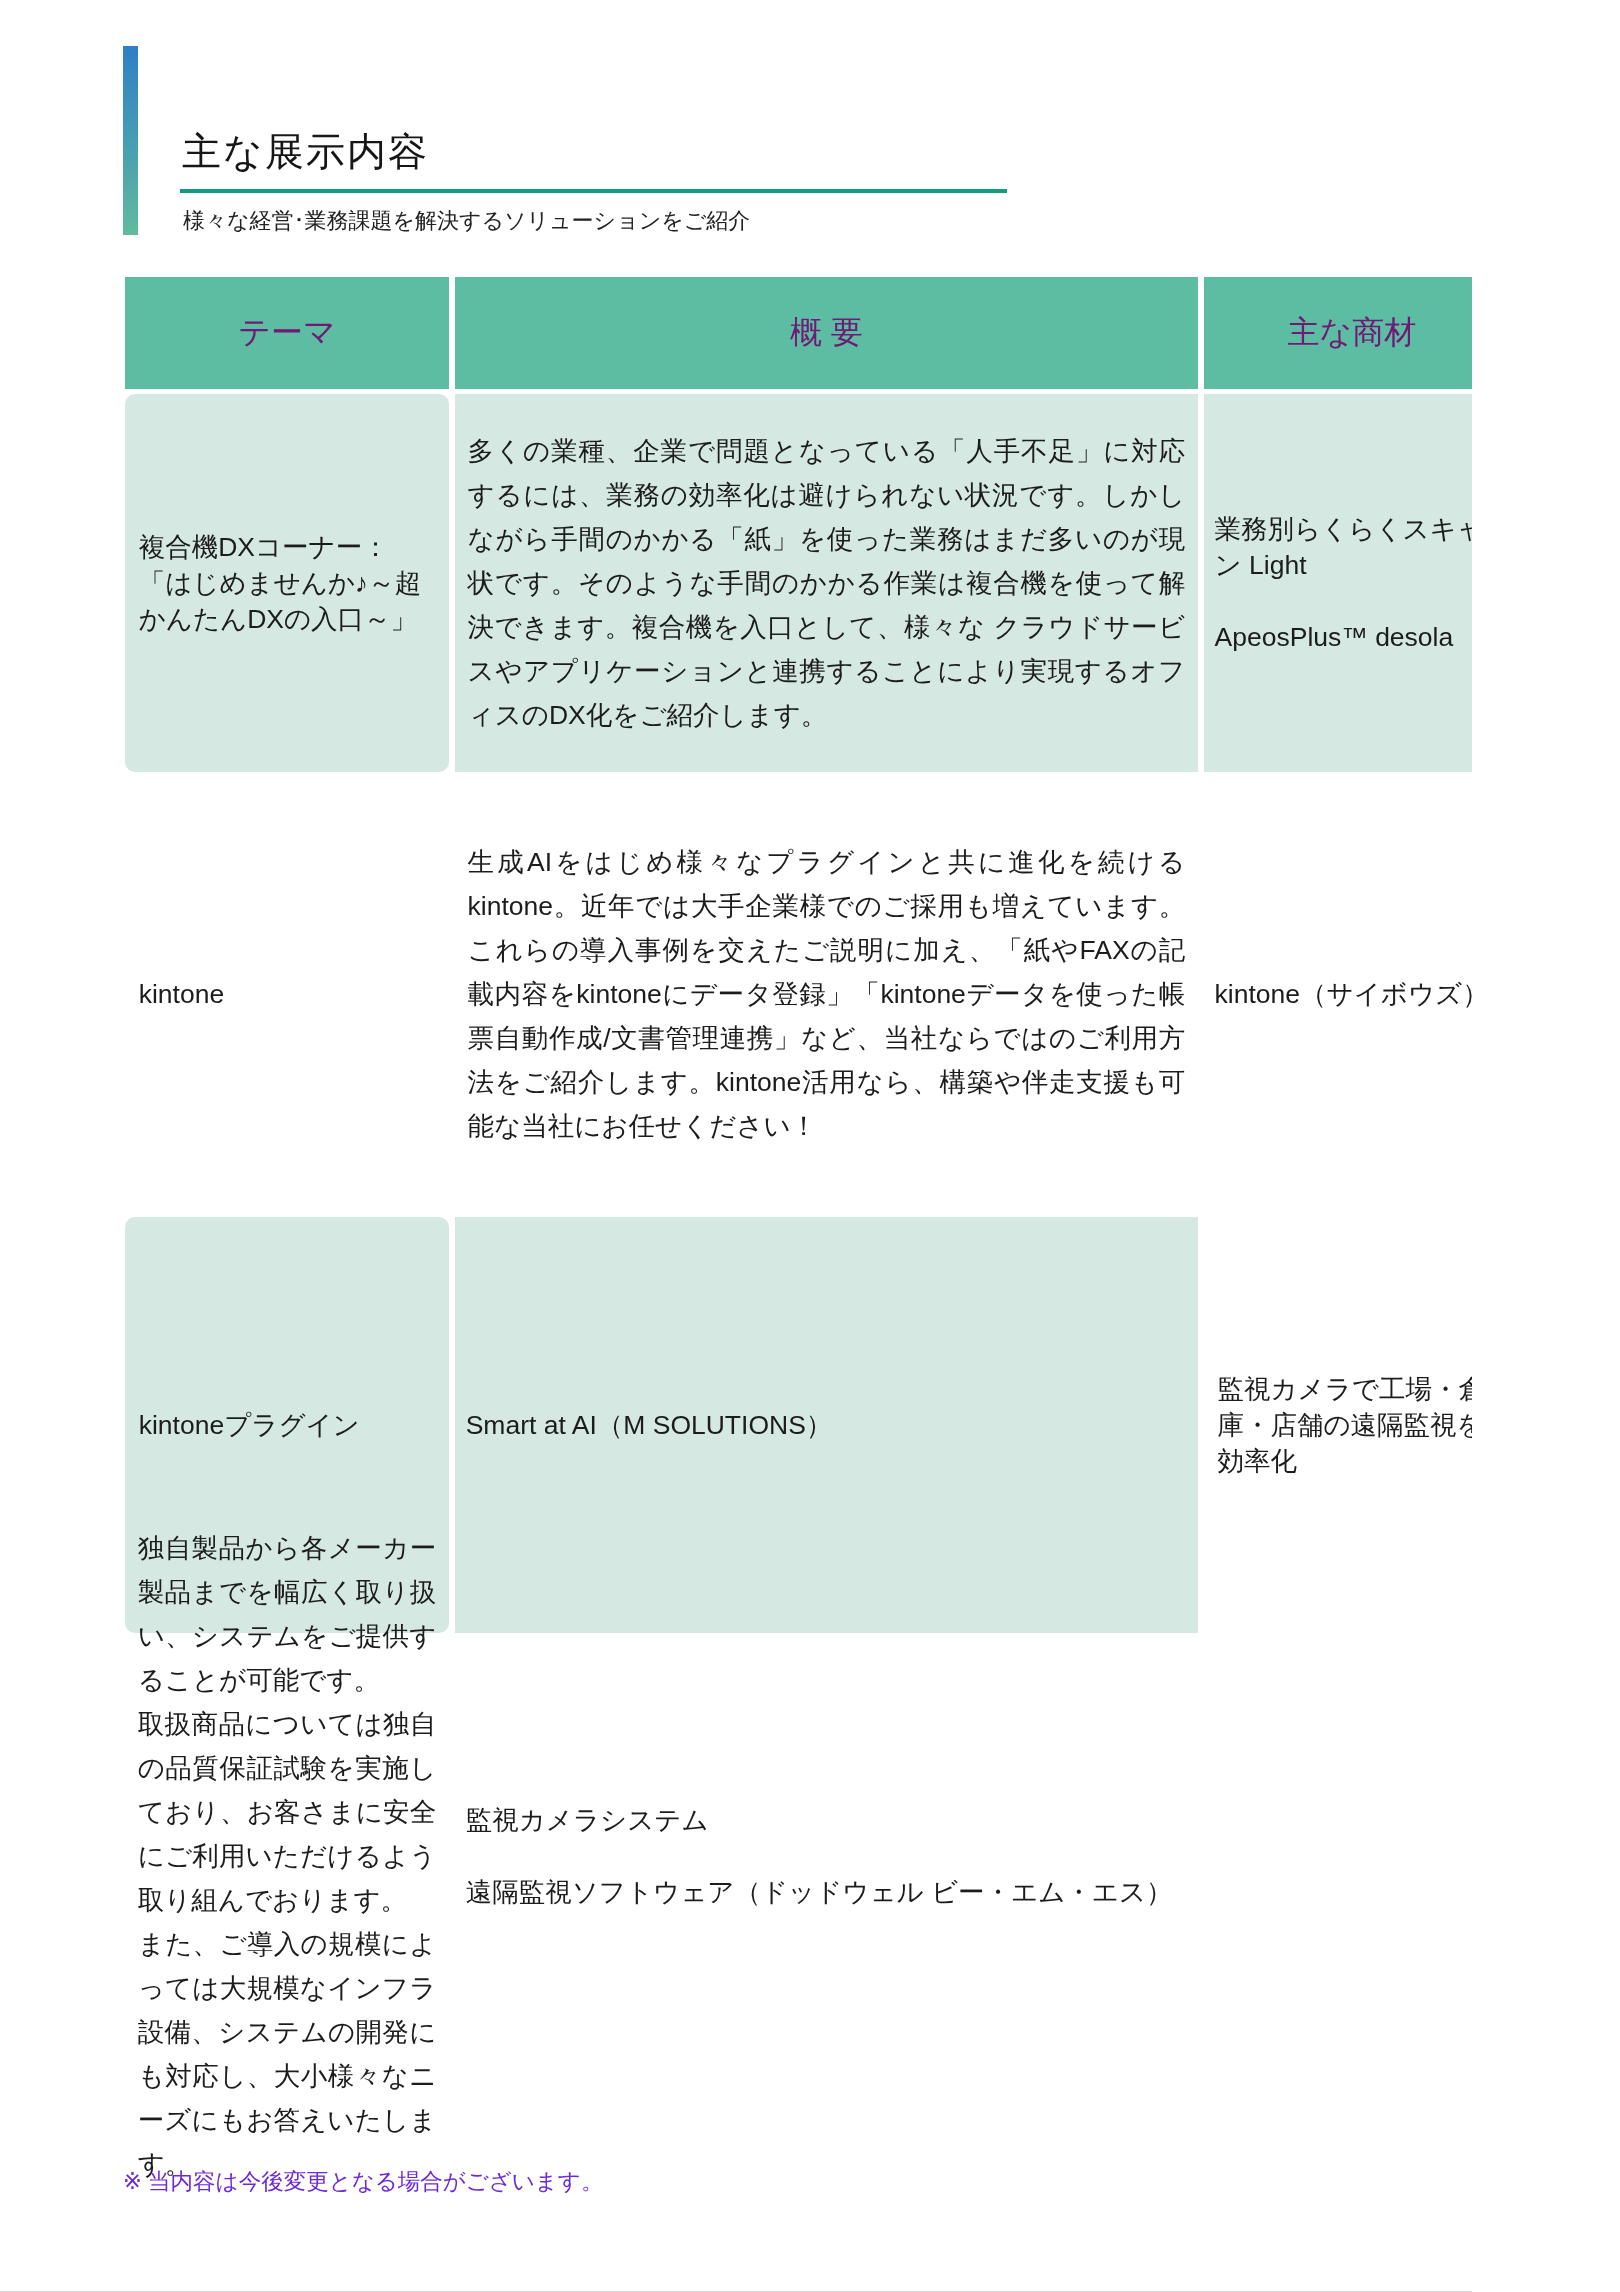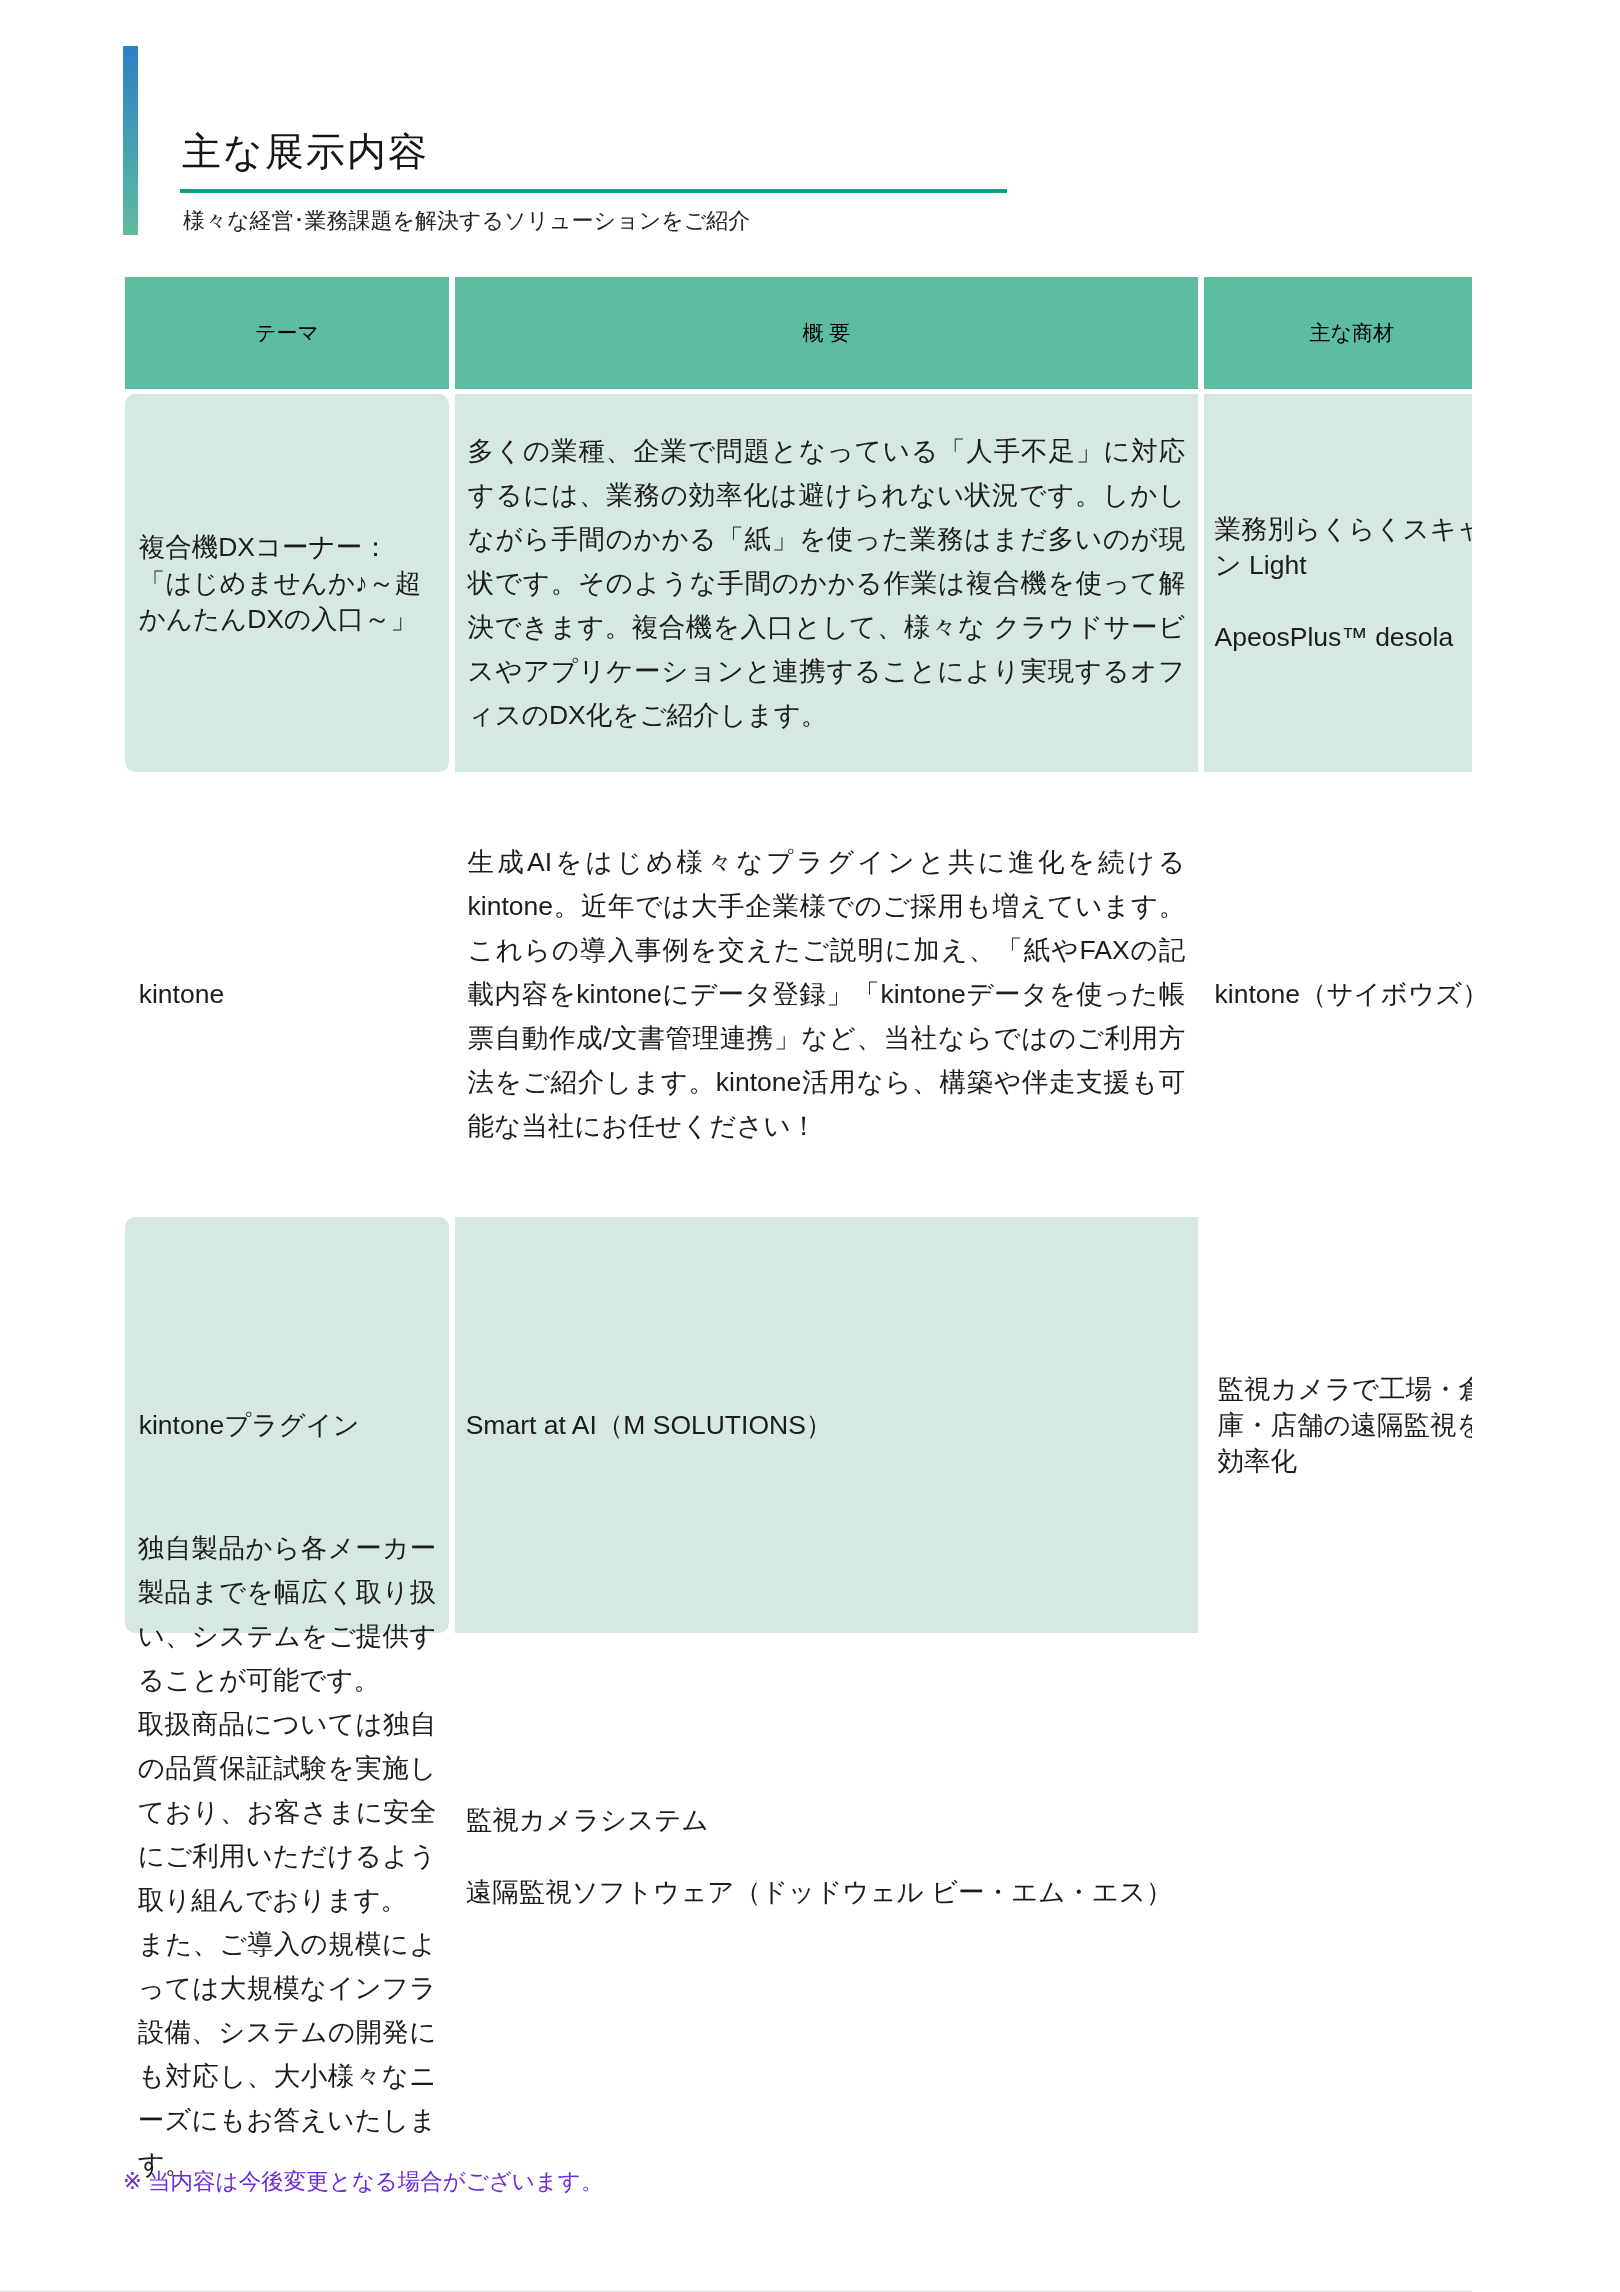--- a/index.html
+++ b/index.html
@@ -45,22 +45,22 @@
     position: absolute;
     left: 125px; top: 277px;
     display: grid;
     grid-template-columns: 324px 743px 296px;
     grid-template-rows: 112px 378px 435px 416px 437px;
     column-gap: 5.9px;
     row-gap: 4.9px;
   }
   .th {
     background: var(--header-bg, #5dbda3);
-    color: #000000;
-    font-size: 21px;
+    color: #701a75;
+    font-size: 32px;
     display: flex;
     align-items: center;
     justify-content: center;
     white-space: pre;
   }
   .td {
     display: flex;
     flex-direction: column;
     justify-content: center;
     font-size: 26.5px;

